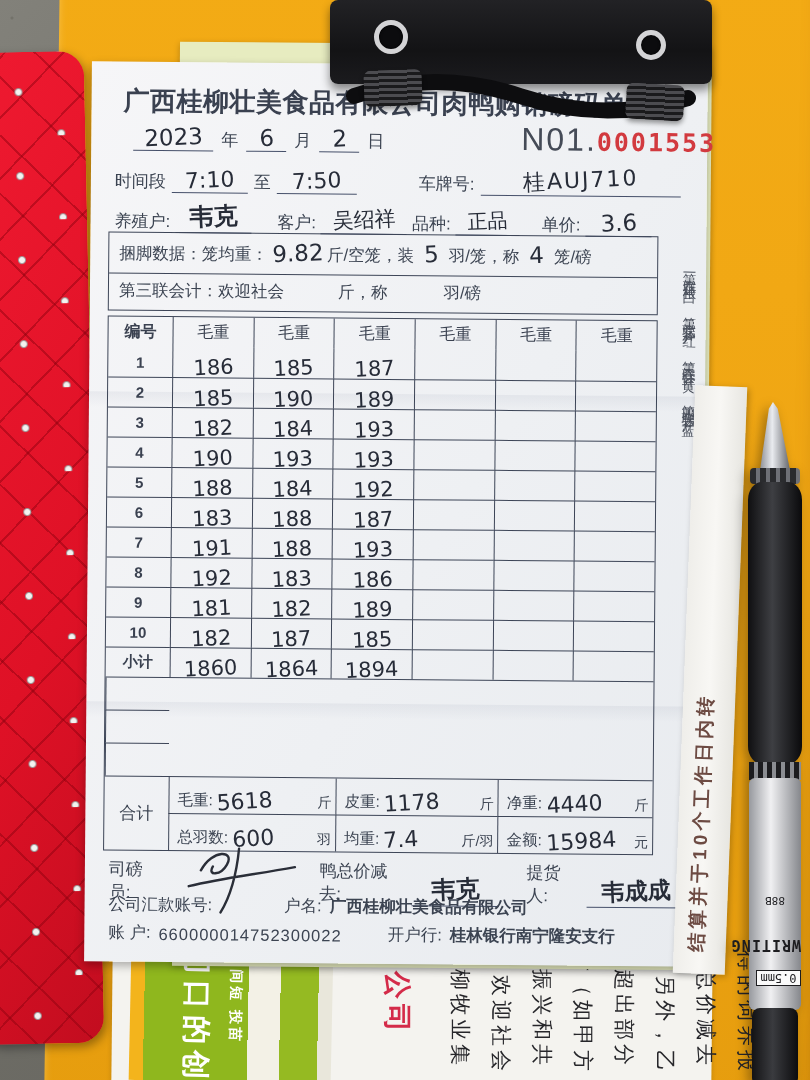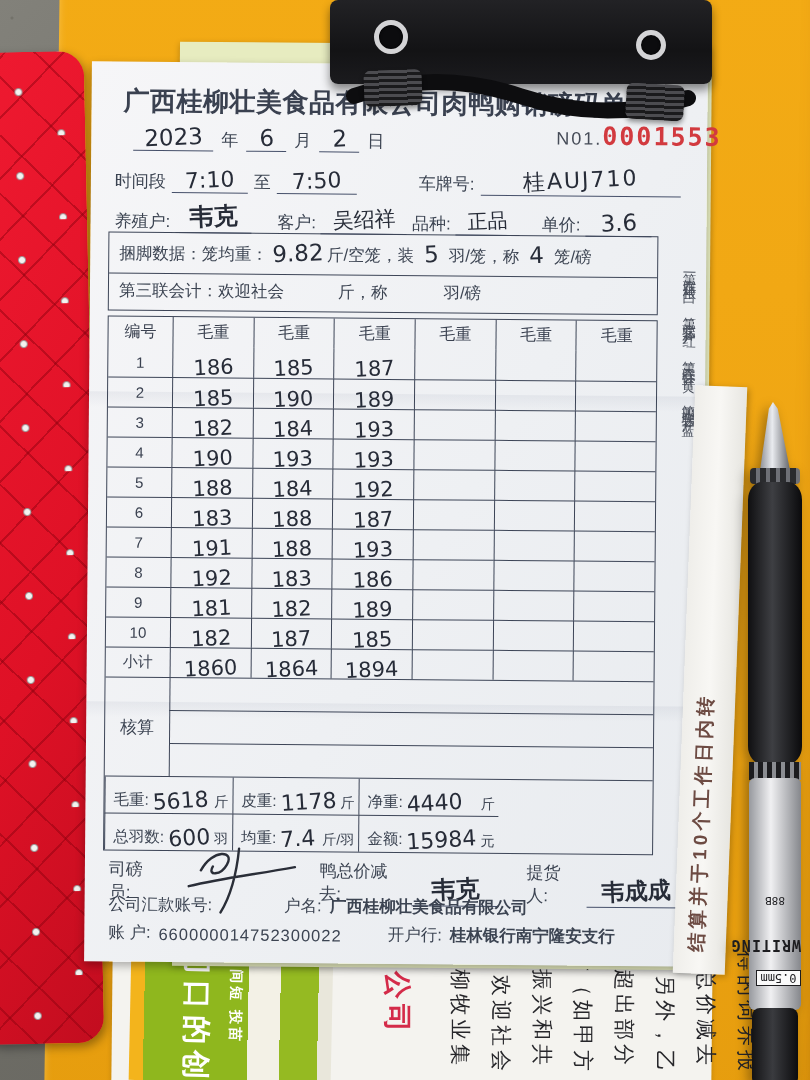--- a/index.html
+++ b/index.html
@@ -59,34 +59,34 @@
   .form .crease{position:absolute;left:0;right:0;height:26px;pointer-events:none;
     background:linear-gradient(180deg,rgba(90,100,130,.08),rgba(255,255,255,0) 60%);}
 
   .f-title{position:absolute;left:32px;top:22px;font-size:26px;font-weight:bold;
     letter-spacing:.5px;white-space:nowrap;color:#3a4150;}
   .f-line{position:absolute;left:24px;right:14px;display:flex;align-items:flex-end;font-size:17px;}
   .blank{border-bottom:1.7px solid #46506a;display:inline-flex;justify-content:center;align-items:flex-end;}
   .hw{font-family:"DejaVu Sans",sans-serif;color:#272c38;display:inline-block;transform:rotate(-3deg);}
   .hw-num{font-size:21px;}
   .serial{position:absolute;left:388px;top:-6px;white-space:nowrap;}
-  .serial .pfx{font-size:18px;color:#454b57;letter-spacing:2px;margin-left:35px;}
+  .serial .pfx{font-size:32px;color:#454b57;letter-spacing:2px;}
   .serial .num{font-size:25px;color:#d23a3f;font-weight:bold;
     font-family:"DejaVu Sans Mono",monospace;letter-spacing:2px;}
 
   .databox{position:absolute;left:18px;width:548px;border:1.7px solid #3d4557;}
   .databox .drow{display:flex;align-items:flex-end;padding:6px 10px 8px;font-size:16.5px;}
   .databox .drow + .drow{border-top:1.7px solid #3d4557;}
 
   .bigtable{position:absolute;left:18px;top:254px;width:548px;border:1.9px solid #3d4557;}
   .wt-row{display:grid;grid-template-columns:64px repeat(6,1fr);height:30px;}
   .wt-cell{border-left:1.4px solid #3d4557;border-top:1.4px solid #3d4557;
     display:flex;align-items:center;justify-content:center;overflow:visible;}
   .wt-row:first-child .wt-cell{border-top:none;}
-  .wt-cell:first-child{border-left:none;}
+  .wt-cell:first-child{border-left:none;font-weight:bold;}
   .wt-head{font-size:16px;color:#3a4150;}
   .wt-no{font-size:15px;color:#3a4150;}
   .wt-cell .hw{transform:rotate(-3deg) translateY(5px);}
   .audit-row{display:grid;grid-template-columns:64px 1fr;border-top:1.4px solid #3d4557;}
   .audit-label{display:flex;align-items:center;justify-content:center;font-size:17px;}
   .audit-sub{height:32px;border-left:1.4px solid #3d4557;border-top:1.4px solid #3d4557;}
   .audit-sub:first-child{border-top:none;}
   .totals-row{display:grid;grid-template-columns:64px 1fr;border-top:1.4px solid #3d4557;}
   .totals-label{display:flex;align-items:center;justify-content:center;font-size:17px;}
   .totals-grid{display:grid;grid-template-columns:1.08fr 1.05fr 1fr;}
@@ -417,28 +417,28 @@
           </div>
           <div class="wt-cell">
             <span class="hw hw-num">1894</span>
           </div>
           <div class="wt-cell"></div>
           <div class="wt-cell"></div>
           <div class="wt-cell"></div>
         </div>
       </div>
     <div class="audit-row">
-      <div class="audit-label">核算</div>
       <div>
         <div class="audit-sub"></div>
         <div class="audit-sub"></div>
         <div class="audit-sub"></div>
       </div>
     </div>
     <div class="totals-row">
+      <div class="totals-label">合计</div>
       <div class="totals-grid">
         <div class="t-cell">
           <span>毛重:</span>
           <span class="hw">5618</span>
           <span class="t-unit">斤</span>
           </div>
         <div class="t-cell">
           <span>皮重:</span>
           <span class="hw">1178</span>
           <span class="t-unit">斤</span>

